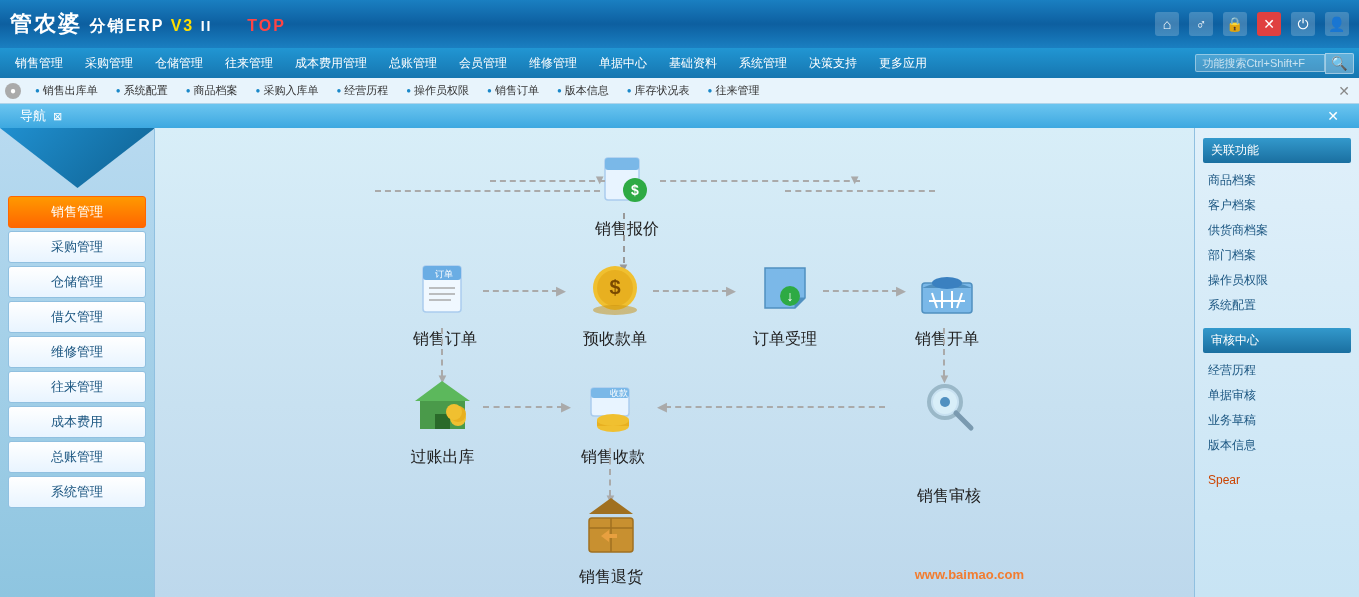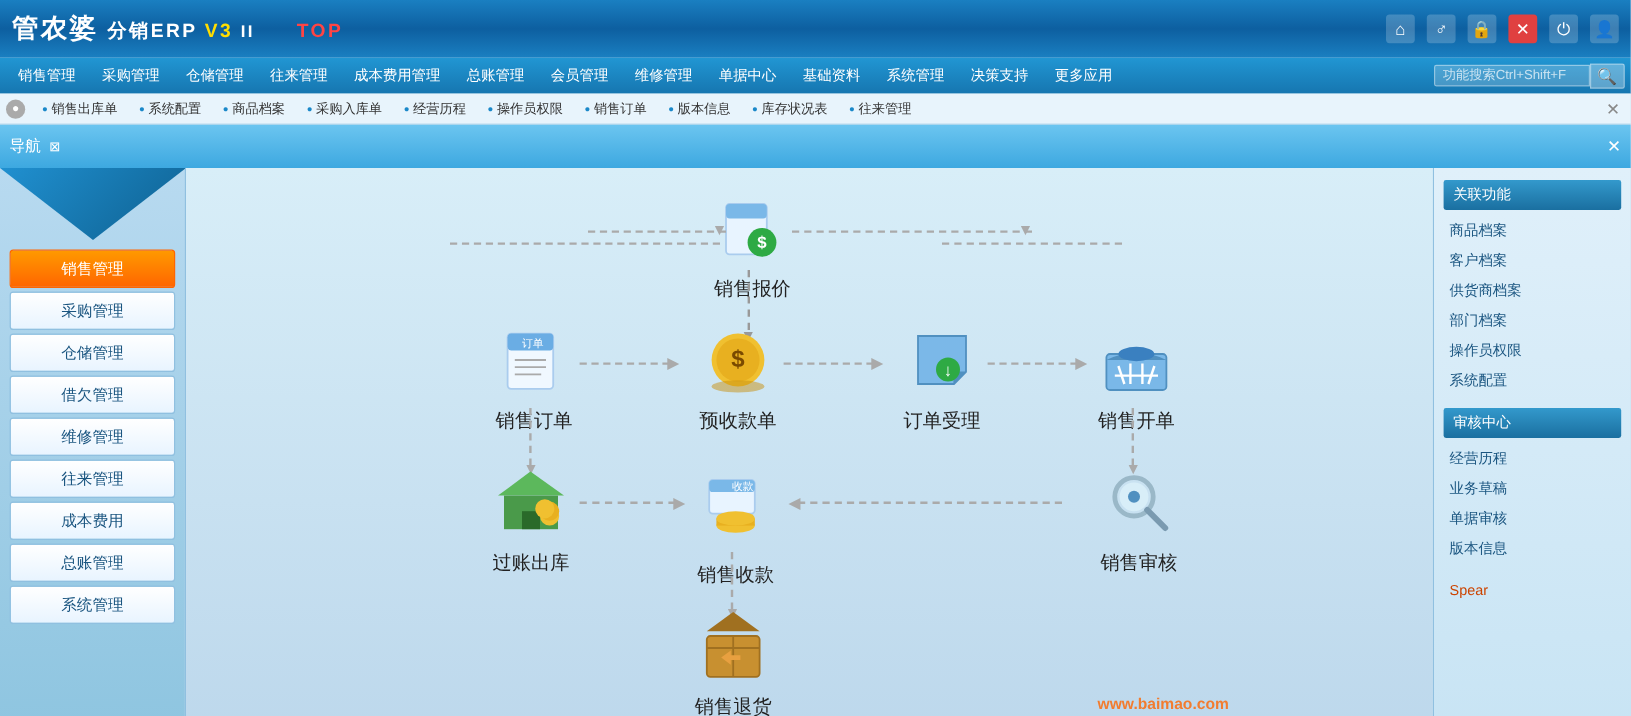--- a/index.html
+++ b/index.html
@@ -115,24 +115,24 @@
       margin-left: auto;
       color: #888;
       font-size: 14px;
       cursor: pointer;
       padding: 0 4px;
     }
 
     
     .sub-nav {
       background: linear-gradient(180deg, #6bc5f0 0%, #3da8e0 100%);
-      height: 36px;
-      display: flex;
-      align-items: center;
-      padding: 0 8px;
+      height: 24px;
+      display: flex;
+      align-items: center;
+      padding: 0 20px;
       gap: 4px;
     }
     .sub-nav-close {
       margin-left: auto;
       color: white;
       font-size: 14px;
       cursor: pointer;
     }
 
     
@@ -447,40 +447,40 @@
             <circle cx="44" cy="36" r="8" fill="#f0c030"></circle>
           </svg>
         </div>
         <div class="wf-node-label">过账出库</div>
       </div>
 
       <div style="position:absolute; top:278px; left:328px; width:80px; border-top:2px dashed #aaa;">
         <span style="position:absolute;right:-8px;top:-9px;color:#aaa;font-size:13px;">▶</span>
       </div>
 
-      <div class="wf-node" style="top:248px; left:426px;gap:10px;">
+      <div class="wf-node" style="top:248px; left:426px;">
         <div class="wf-node-icon">
           <svg width="60" height="60" viewBox="0 0 60 60">
             <rect x="8" y="12" width="38" height="28" rx="3" fill="#e8f4ff" stroke="#aaccee" stroke-width="1.5"></rect>
             <rect x="8" y="12" width="38" height="10" rx="3" fill="#7ab8e8"></rect>
             <text x="27" y="20" font-size="9" fill="white">收款</text>
 
             <ellipse cx="30" cy="50" rx="16" ry="6" fill="#f0c030"></ellipse>
             <rect x="14" y="44" width="32" height="6" fill="#e8b020"></rect>
             <ellipse cx="30" cy="44" rx="16" ry="6" fill="#f0c030"></ellipse>
           </svg>
         </div>
         <div class="wf-node-label">销售收款</div>
       </div>
 
       <div style="position:absolute; top:278px; left:510px; width:220px; border-top:2px dashed #aaa;">
         <span style="position:absolute;left:-8px;top:-9px;color:#aaa;font-size:13px;">◀</span>
       </div>
 
-      <div class="wf-node" style="top:248px; left:762px;">
+      <div class="wf-node" style="top:248px; left:762px;gap:39px;">
         <div class="wf-node-icon">
           <svg width="60" height="60" viewBox="0 0 60 60">
             <circle cx="26" cy="26" r="16" fill="none" stroke="#9ab8c8" stroke-width="4"></circle>
             <circle cx="26" cy="26" r="12" fill="#d8eef8"></circle>
             <line x1="37" y1="37" x2="52" y2="52" stroke="#7a9ab0" stroke-width="5" stroke-linecap="round"></line>
             <circle cx="26" cy="26" r="5" fill="#5090c0"></circle>
           </svg>
         </div>
         <div class="wf-node-label">销售审核</div>
       </div>
@@ -513,20 +513,20 @@
     <a class="right-link">商品档案</a>
     <a class="right-link">客户档案</a>
     <a class="right-link">供货商档案</a>
     <a class="right-link">部门档案</a>
     <a class="right-link">操作员权限</a>
     <a class="right-link">系统配置</a>
 
     <div style="height:10px;"></div>
     <div class="right-section-title">审核中心</div>
     <a class="right-link">经营历程</a>
+    <a class="right-link">单据审核</a>
     <a class="right-link">业务草稿</a>
-    <a class="right-link">单据审核</a>
     <a class="right-link">版本信息</a>
 
     <div style="color:#cc4400; font-size:12px; margin-top:10px; padding:5px;">Spear</div>
   </div>
 
 </div>
 
 </body></html>

